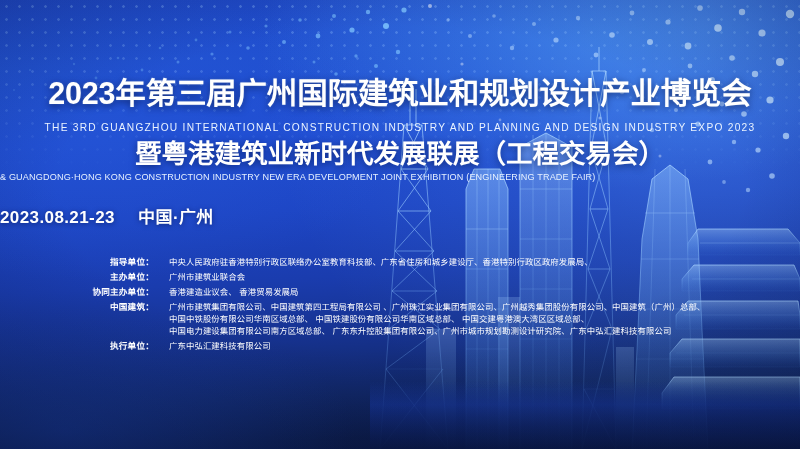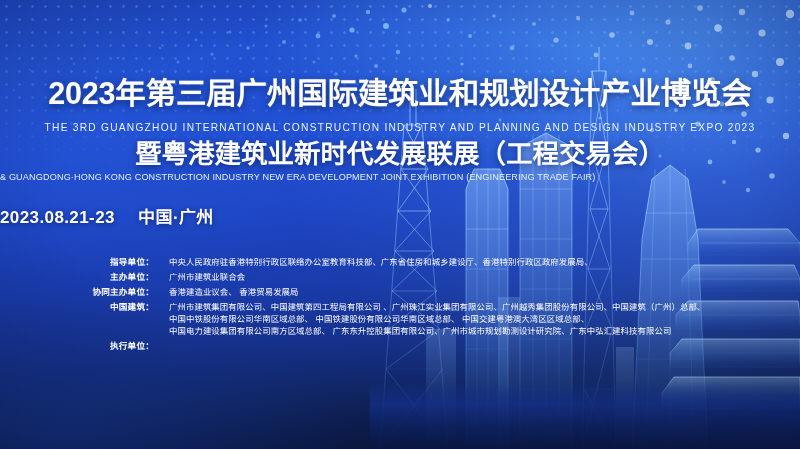--- a/index.html
+++ b/index.html
@@ -372,17 +372,20 @@
         <div class="org-label">中国建筑：</div>
         <div class="org-value">
           <div>广州市建筑集团有限公司、中国建筑第四工程局有限公司 、广州珠江实业集团有限公司、广州越秀集团股份有限公司、中国建筑（广州）总部、</div>
           <div>中国中铁股份有限公司华南区域总部、 中国铁建股份有限公司华南区域总部、 中国交建粤港澳大湾区区域总部、</div>
           <div>中国电力建设集团有限公司南方区域总部、 广东东升控股集团有限公司、广州市城市规划勘测设计研究院、广东中弘汇建科技有限公司</div>
         </div>
       </div>
 
       <div class="org-row">
         <div class="org-label">执行单位：</div>
+        <div class="org-value">
+          <div>广东中弘汇建科技有限公司</div>
+        </div>
       </div>
 
     </div>
   </div>
 </div>
 
 </body></html>

